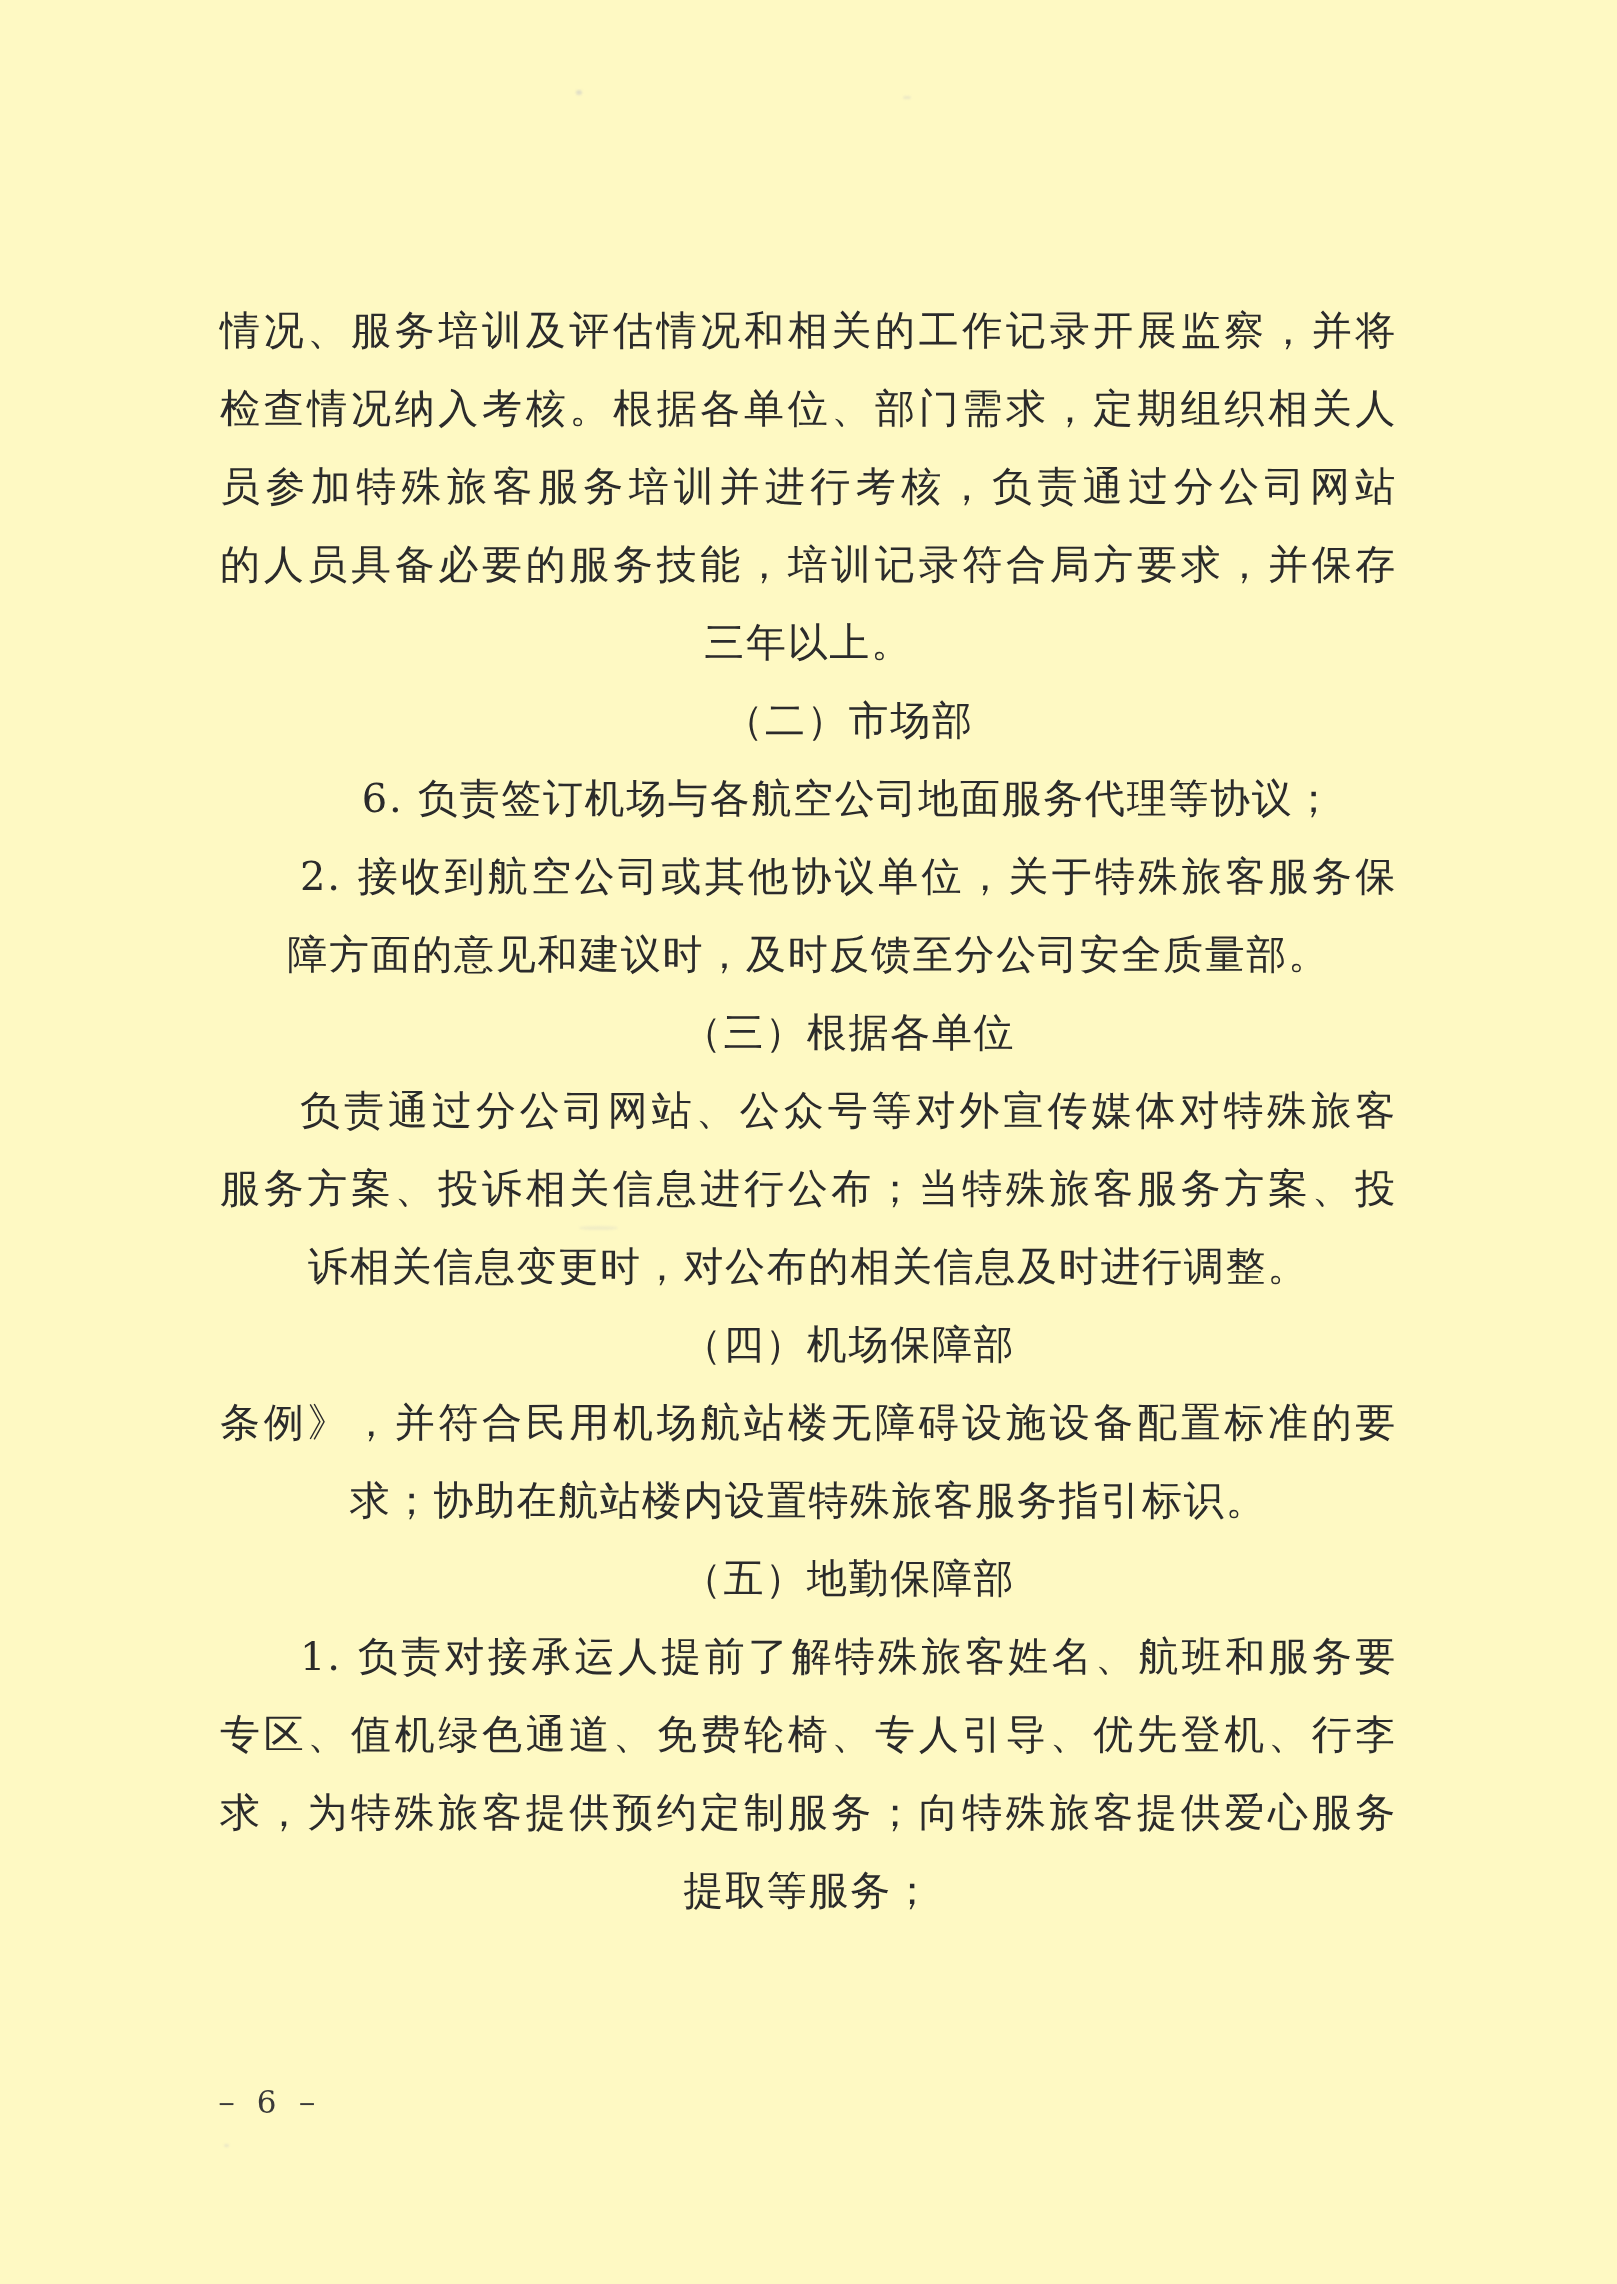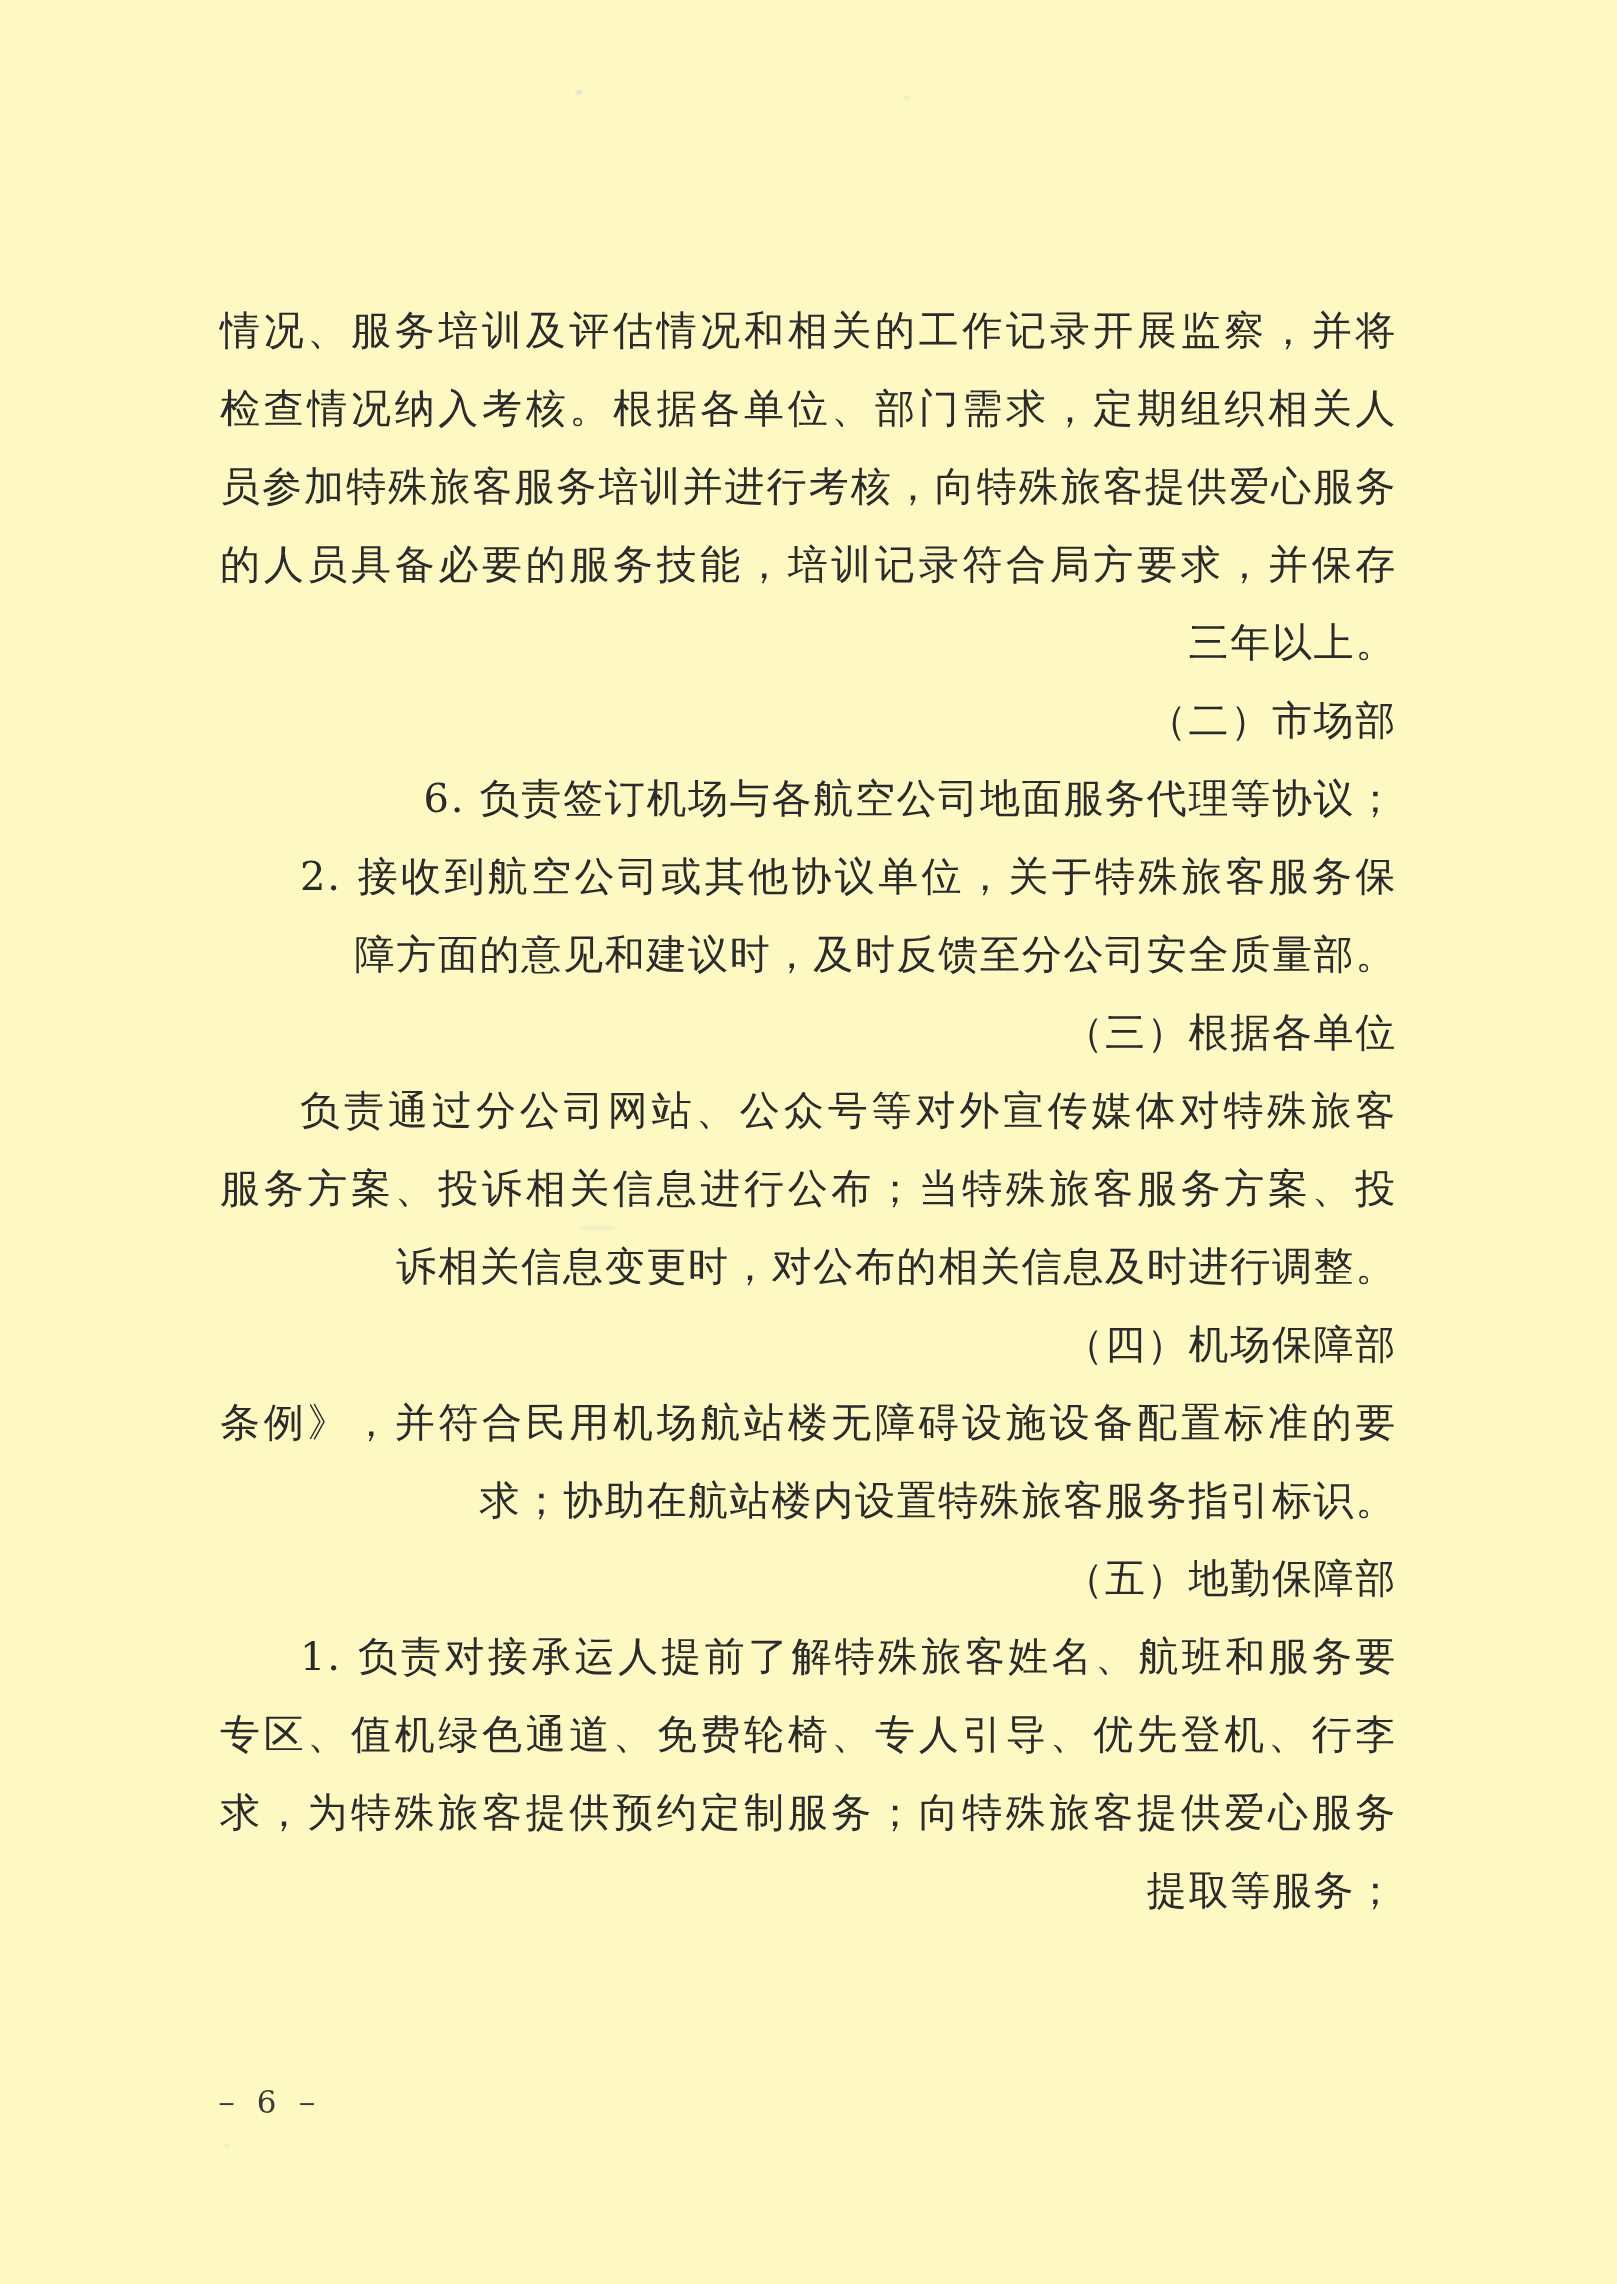--- a/index.html
+++ b/index.html
@@ -22,21 +22,21 @@
     left: 220px;
     top: 291px;
     width: 1177px;
   }
   .line {
     font-size: 40px;
     height: 78px;
     line-height: 78px;
     letter-spacing: 1.7px;
     white-space: nowrap;
-    text-align: right;
+    text-align: center;
   }
   .line.justify {
     white-space: normal;
     text-align: justify;
     text-align-last: justify;
   }
   .line.indent {
     text-indent: 2em;
   }
   .page-number {
@@ -59,21 +59,21 @@
   .speck.s3 { left: 579px; top: 1226px; width: 39px; height: 4.2px; opacity: .25; }
   .speck.s4 { left: 224px; top: 2144px; width: 5px; height: 3.4px; opacity: .4; }
 </style>
 </head>
 <body>
 
 <div class="page">
   <div class="text-block" id="text-block">
       <div class="line justify">情况、服务培训及评估情况和相关的工作记录开展监察，并将</div>
       <div class="line justify">检查情况纳入考核。根据各单位、部门需求，定期组织相关人</div>
-      <div class="line justify">员参加特殊旅客服务培训并进行考核，向特殊旅客提供爱心服务</div>
+      <div class="line justify">员参加特殊旅客服务培训并进行考核，负责通过分公司网站</div>
       <div class="line justify">的人员具备必要的服务技能，培训记录符合局方要求，并保存</div>
       <div class="line">三年以上。</div>
       <div class="line indent">（二）市场部</div>
       <div class="line indent">6. 负责签订机场与各航空公司地面服务代理等协议；</div>
       <div class="line indent justify">2. 接收到航空公司或其他协议单位，关于特殊旅客服务保</div>
       <div class="line">障方面的意见和建议时，及时反馈至分公司安全质量部。</div>
       <div class="line indent">（三）根据各单位</div>
       <div class="line indent justify">负责通过分公司网站、公众号等对外宣传媒体对特殊旅客</div>
       <div class="line justify">服务方案、投诉相关信息进行公布；当特殊旅客服务方案、投</div>
       <div class="line">诉相关信息变更时，对公布的相关信息及时进行调整。</div>

